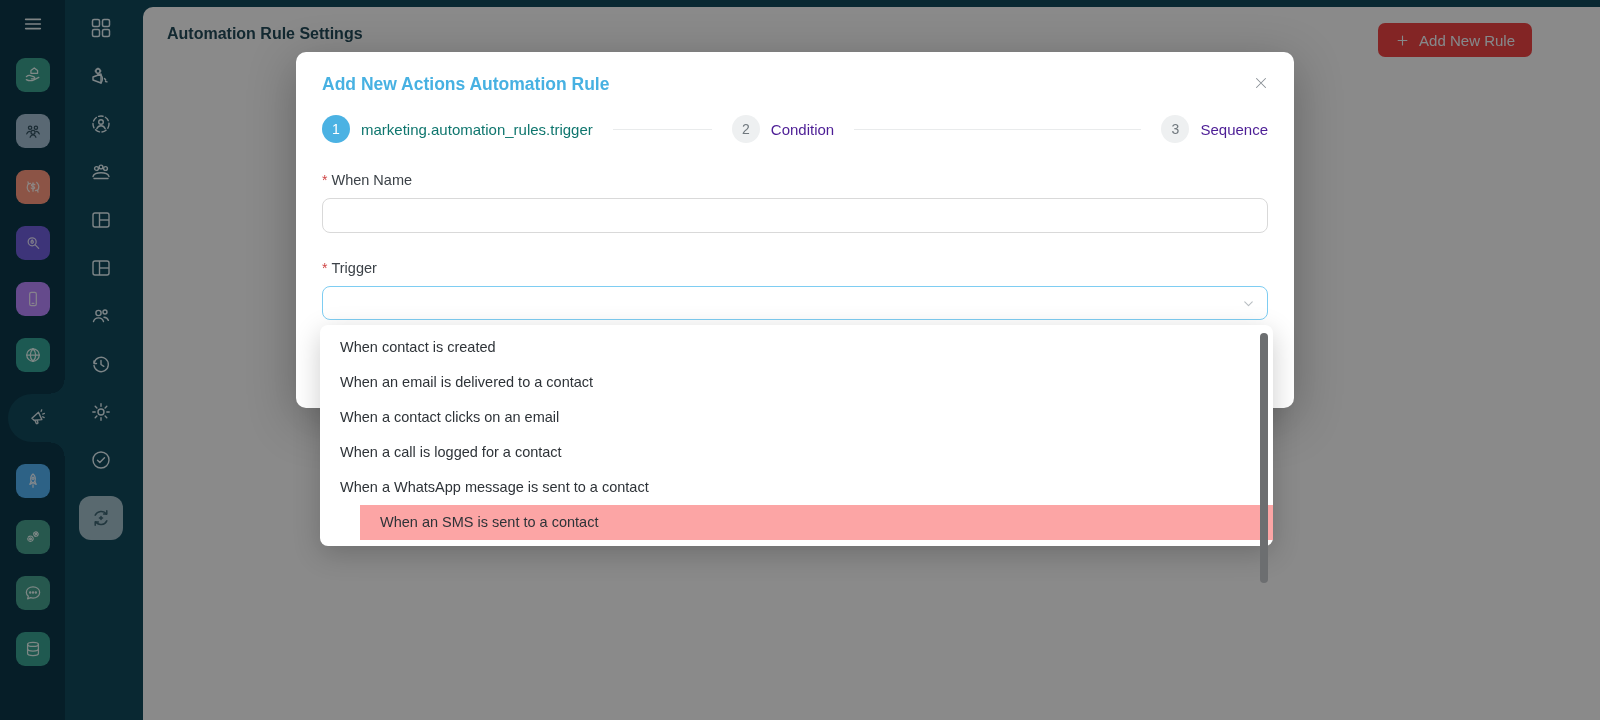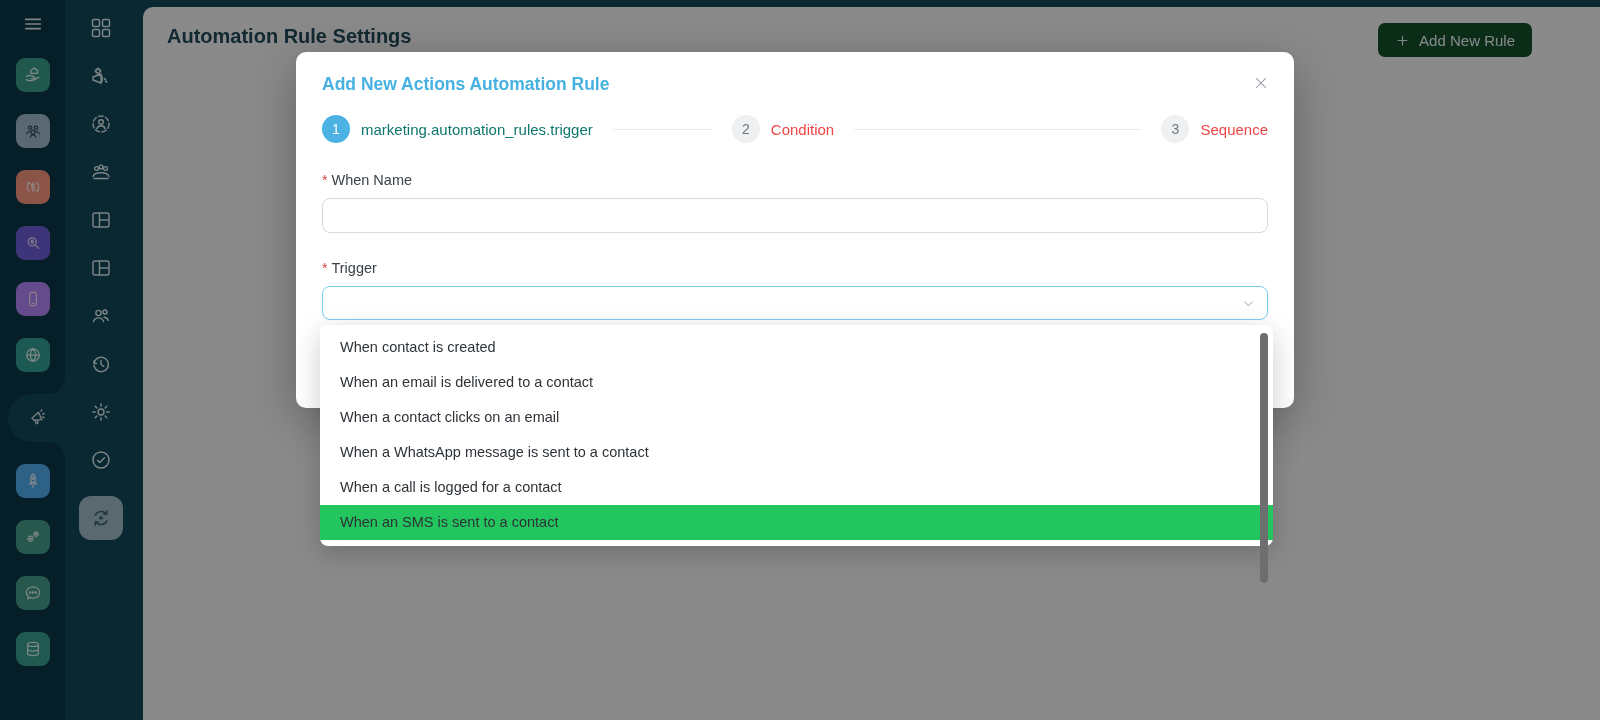--- a/index.html
+++ b/index.html
@@ -36,57 +36,57 @@
   .col2{position:absolute;left:65px;top:0;width:71px;height:720px;background:#12495c;z-index:1;}
   .nav-items{position:absolute;top:16px;left:0;right:0;display:flex;flex-direction:column;align-items:center;gap:24px;}
   .nav-item{width:24px;height:24px;color:#e3f2f6;flex:0 0 auto;cursor:pointer;}
   .nav-item svg{width:24px;height:24px;}
   .nav-selected{width:44px;height:44px;border-radius:12px;background:#a3c0cb;color:#3d6472;
     display:flex;align-items:center;justify-content:center;flex:0 0 auto;cursor:pointer;}
   .nav-selected svg{width:24px;height:24px;}
   
   .content{position:absolute;left:136px;top:0;right:0;bottom:0;z-index:1;}
   .content-card{position:absolute;left:7px;top:7px;right:0;bottom:0;background:#fcfcfc;border-top-left-radius:10px;}
-  .page-title{position:absolute;left:24px;top:18px;margin:0;font-size:20px;font-weight:700;color:#234b59;}
+  .page-title{position:absolute;left:24px;top:18px;margin:0;font-size:16px;font-weight:700;color:#234b59;}
   .add-btn{position:absolute;top:16px;right:68px;height:34px;padding:0 17px;border:none;border-radius:7px;
-    background:#14532d;color:#f2fafe;font-size:15px;font-family:inherit;display:flex;align-items:center;gap:9px;cursor:pointer;}
+    background:#ef4444;color:#f2fafe;font-size:15px;font-family:inherit;display:flex;align-items:center;gap:9px;cursor:pointer;}
   .add-btn svg{width:15px;height:15px;}
   
   .overlay{position:absolute;inset:0;background:rgba(0,0,0,0.45);z-index:5;}
   
   .modal{position:absolute;left:296px;top:52px;width:998px;height:356px;box-sizing:border-box;
     background:#ffffff;border-radius:10px;box-shadow:0 12px 48px rgba(0,0,0,0.28);z-index:10;padding:20px 26px;}
   .modal-title{margin:2px 0 0;font-size:17.5px;font-weight:600;color:#47b1e2;}
   .modal-close{position:absolute;top:20px;right:22px;width:22px;height:22px;color:#8a9096;
     background:none;border:none;padding:2px;cursor:pointer;}
   .modal-close svg{width:18px;height:18px;}
   .steps{margin-top:18px;display:flex;align-items:center;height:32px;}
   .step{display:flex;align-items:center;flex:0 0 auto;}
   .step-circle{width:28px;height:28px;border-radius:50%;display:flex;align-items:center;justify-content:center;font-size:14px;}
   .step-circle.done{background:#4bb2e3;color:#ffffff;}
   .step-circle.wait{background:#eef0f1;color:#70787e;}
   .step-label{margin-left:11px;font-size:15px;}
   .step-label.dark{color:#0f766e;}
-  .step-label.gray{color:#ef4444;}
+  .step-label.gray{color:#4c1d95;}
   .connector{height:1px;background:#e9ebec;margin:0 20px;}
   .conn1{flex:1 1 0;}
   .conn2{flex:2.9 1 0;}
   .field-label{margin-top:27px;font-size:14.5px;color:#3c4248;display:flex;align-items:center;gap:4px;}
   .req{color:#cf4444;font-size:14px;}
   .text-input{margin-top:10px;width:100%;height:35px;box-sizing:border-box;border:1px solid #d9d9d9;
     border-radius:8px;background:#fff;font-family:inherit;font-size:14px;padding:0 12px;outline:none;}
   .select{margin-top:10px;position:relative;width:100%;height:34px;box-sizing:border-box;
     border:1px solid #7ecdf2;border-radius:8px;background:#fff;cursor:pointer;}
   .select .chev{position:absolute;right:11px;top:9px;color:#b8bec2;}
   .select .chev svg{width:15px;height:15px;}
   
   .dropdown{position:absolute;left:320px;top:325px;width:953px;box-sizing:border-box;background:#fff;
     border-radius:8px;box-shadow:0 8px 28px rgba(0,0,0,0.2);z-index:20;padding:5px 0 6px;}
   .option{height:35px;line-height:35px;padding-left:20px;font-size:14.5px;color:#2e3338;cursor:pointer;}
-  .option.highlight{background:#22c55e;}
+  .option.highlight{background:#fca5a5;margin-left:40px;}
   .scroll-thumb{position:absolute;right:5px;top:8px;width:8px;height:250px;background:#6c6e70;border-radius:4px;cursor:pointer;}
 </style>
 </head>
 <body>
 
 <div class="col1">
   <div class="hamburger">
     <svg viewBox="0 0 24 24" width="22" height="22" fill="none" stroke="currentColor" stroke-width="1.8" stroke-linecap="round">
         <path d="M4 7h16M4 12h16M4 17h16"></path>
       </svg>
@@ -323,17 +323,17 @@
           <path d="M6 9.5l6 6 6-6"></path>
         </svg>
     </span>
   </div>
 </div>
 
 <div class="dropdown">
   <div class="option">When contact is created</div>
   <div class="option">When an email is delivered to a contact</div>
   <div class="option">When a contact clicks on an email</div>
+  <div class="option">When a call is logged for a contact</div>
   <div class="option">When a WhatsApp message is sent to a contact</div>
-  <div class="option">When a call is logged for a contact</div>
   <div class="option highlight">When an SMS is sent to a contact</div>
   <div class="scroll-thumb"></div>
 </div>
 
 </body></html>

